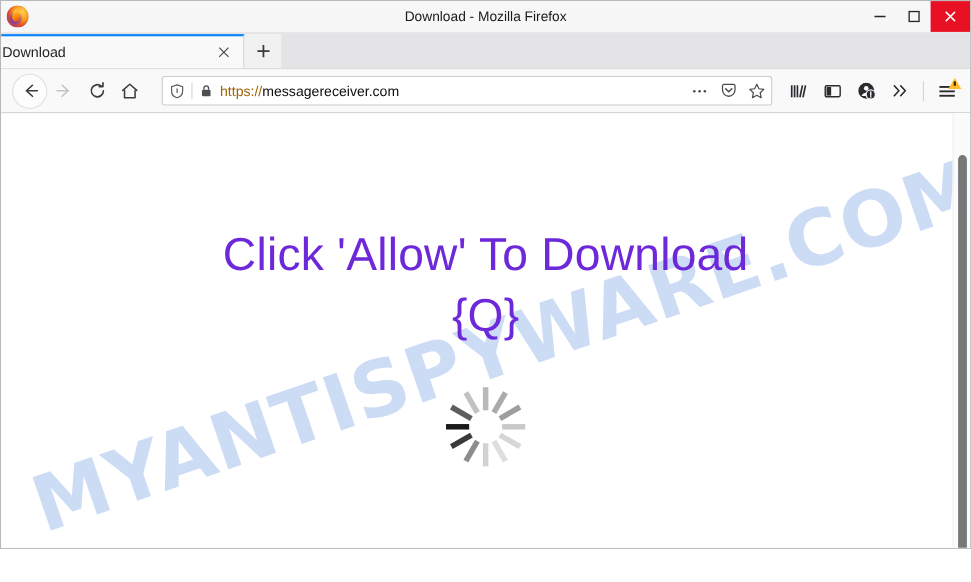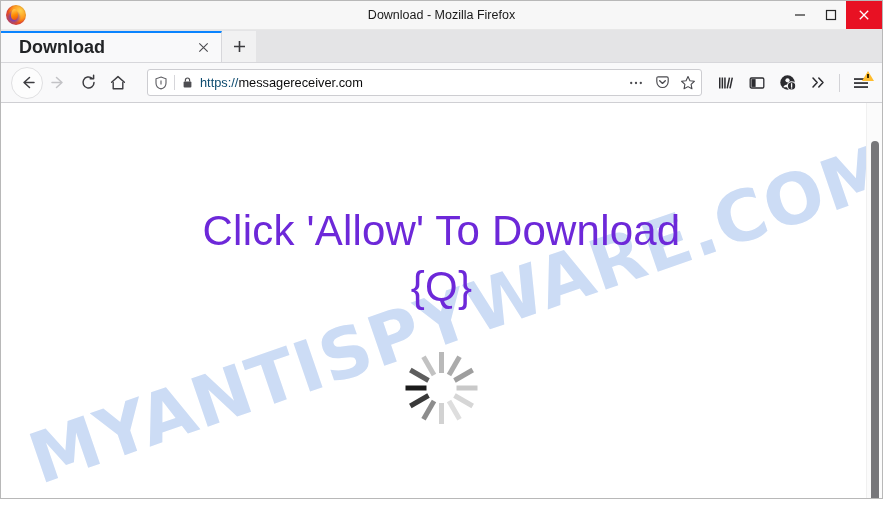--- a/index.html
+++ b/index.html
@@ -100,28 +100,27 @@
     width: 221px;
     height: 31px;
     background: #f9f9fa;
     display: flex;
     align-items: center;
     box-sizing: border-box;
     border-top: 2px solid #0a84ff;
     border-right: 1px solid #d7d7db;
   }
   .tab-title {
-    font-size: 18px;
+    font-size: 13px;
     color: #222426;
-    margin-left: 18px;
+    margin-left: 1px;
     flex: 1;
     white-space: nowrap;
     overflow: hidden;
     text-overflow: ellipsis;
-    font-weight: bold;
   }
   .tab-close {
     width: 22px; height: 22px;
     margin-right: 7px;
     display: flex;
     align-items: center;
     justify-content: center;
     color: #4a4a4f;
     border-radius: 3px;
     flex: none;
@@ -191,21 +190,21 @@
     flex: none;
   }
   .url-text {
     flex: 1;
     font-size: 12.8px;
     color: #0c0c0d;
     white-space: nowrap;
     overflow: hidden;
     margin-left: 1px;
   }
-  .url-scheme { color: #0c4a6e; }
+  .url-scheme { color: #a16207; }
   .url-btn {
     width: 26px; height: 22px;
     display: flex; align-items: center; justify-content: center;
     color: #49494e;
     flex: none;
   }
 
   .toolbar-right { display: flex; align-items: center; flex: none; }
   .tb-btn {
     width: 31px; height: 30px;

